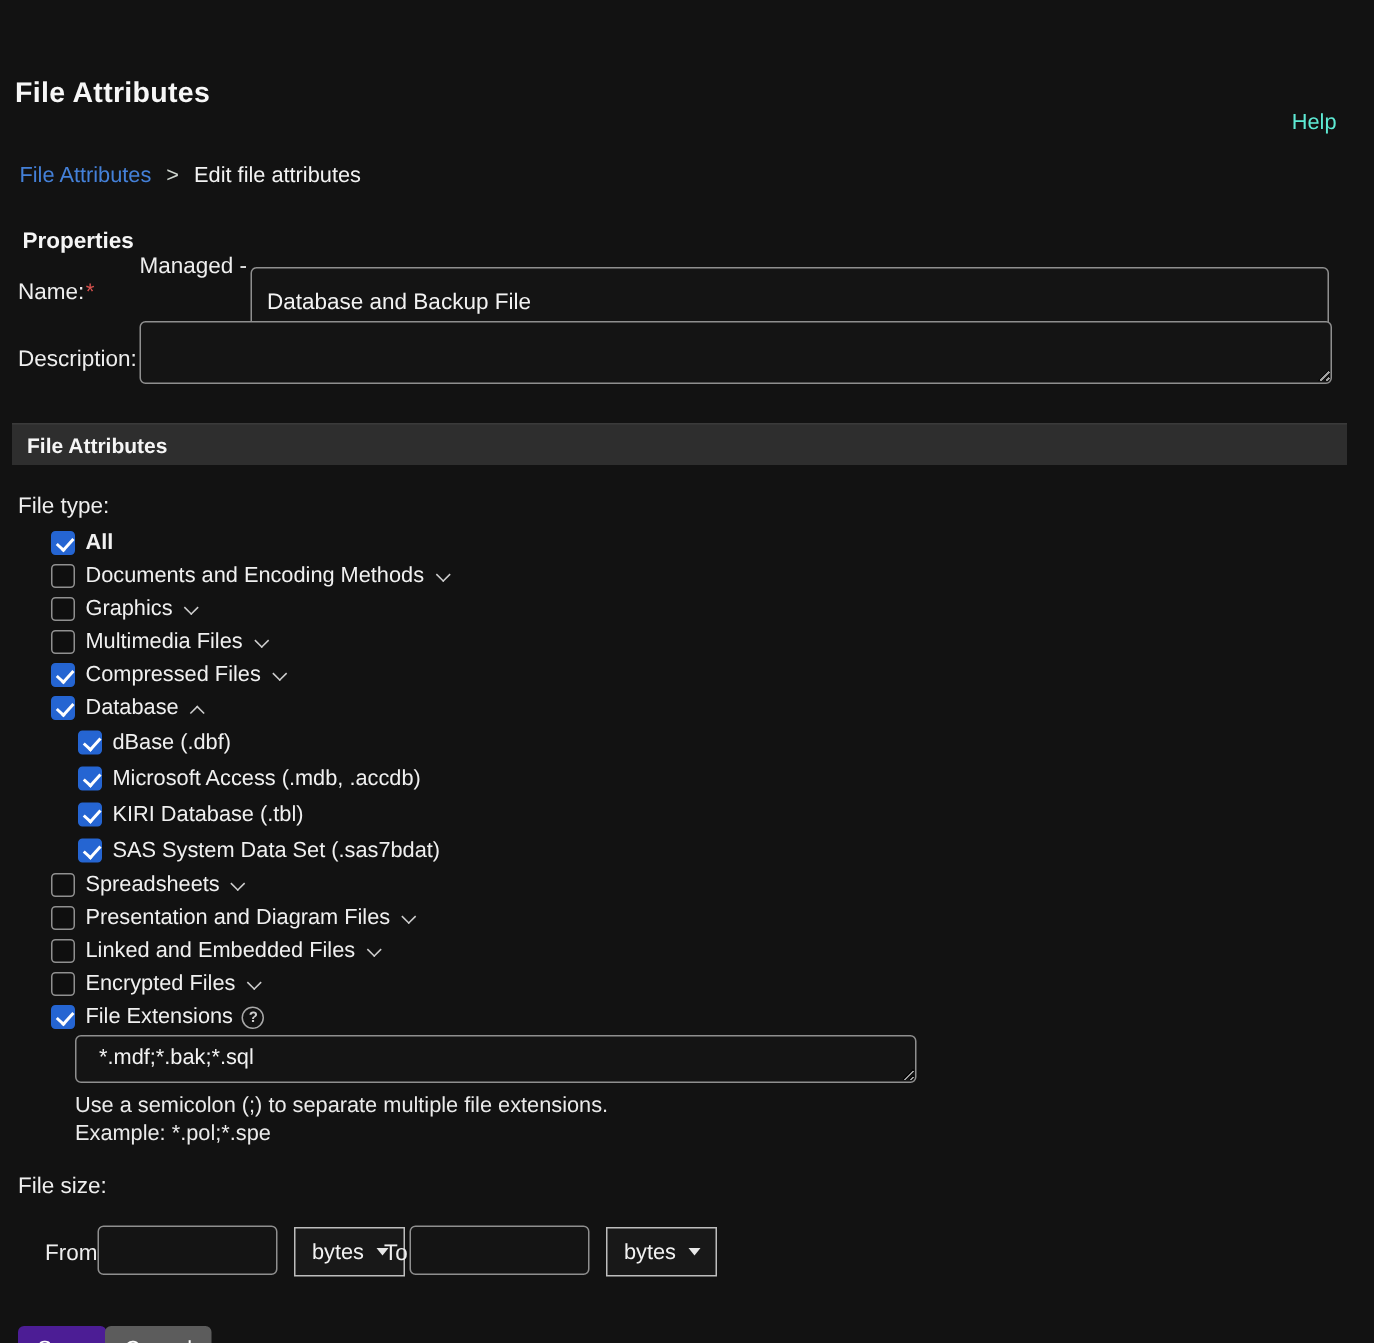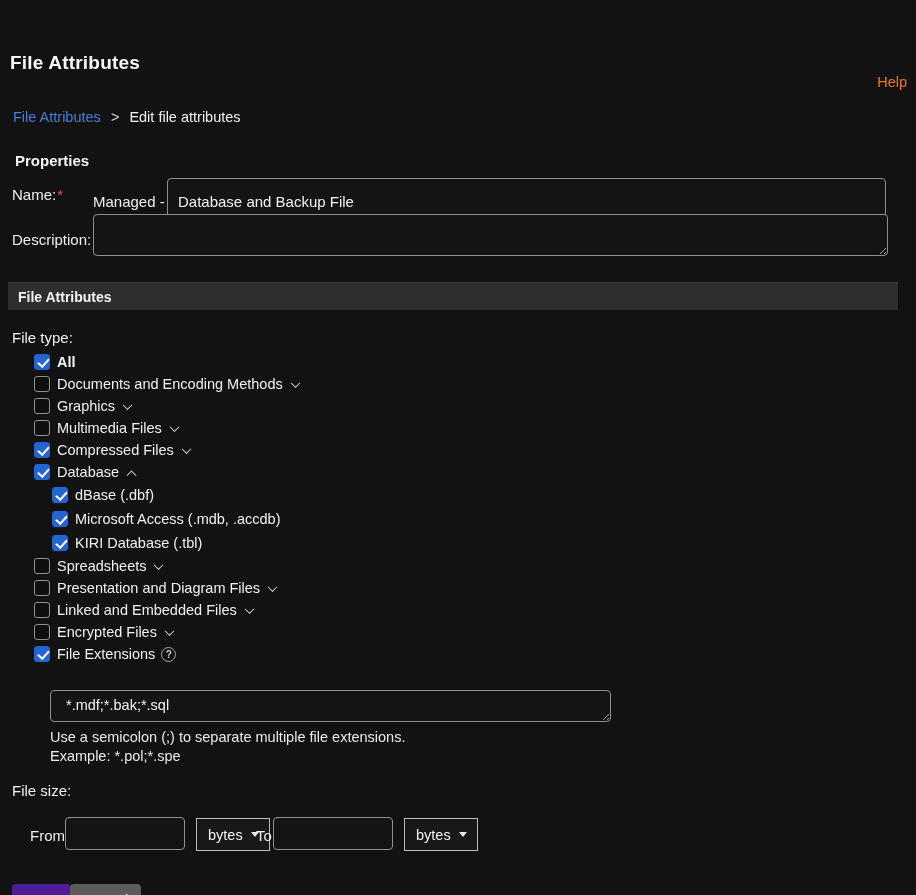--- a/index.html
+++ b/index.html
@@ -1,21 +1,21 @@
 <!DOCTYPE html>
 <html><head>
 <meta charset="utf-8">
 <style>
   * { margin:0; padding:0; box-sizing:border-box; }
   html,body { background:#121212; }
   body { font-family:"Liberation Sans", sans-serif; color:#ededed; }
   .page { position:relative; width:916px; height:895px; background:#121212; overflow:hidden;margin-top:36px; }
 
   .page-title { position:absolute; left:10px; top:16px; font-size:19px; font-weight:bold; color:#f7f7f7; letter-spacing:.2px; }
-  .help-link { position:absolute; right:9px; top:38px; font-size:14.5px; color:#f97316; cursor:pointer; text-decoration:none; }
+  .help-link { position:absolute; right:25px; top:38px; font-size:14.5px; color:#5eead4; cursor:pointer; text-decoration:none; }
 
   .breadcrumb { position:absolute; left:13px; top:73px; font-size:14.5px; }
   .crumb-link { color:#4480d8; cursor:pointer; }
   .crumb-sep { color:#cfd6cf; margin:0 6px; }
   .crumb-current { color:#f2f2f2; }
 
   .props-heading { position:absolute; left:15px; top:116px; font-size:15px; font-weight:bold; color:#f5f5f5; }
 
   .lbl { position:absolute; font-size:15px; color:#eeeeee; }
   .req { color:#d9534f; margin-left:1px; }
@@ -87,21 +87,21 @@
     <span class="crumb-link">File Attributes</span>
     <span class="crumb-sep">&gt;</span>
     <span class="crumb-current">Edit file attributes</span>
   </div>
 
   <div class="props-heading">Properties</div>
 
   <div class="lbl" style="left:12px; top:150px;">
     <span>Name:</span><span class="req">*</span>
   </div>
-  <div class="lbl" style="left:93px; top:157px;">Managed -</div>
+  <div class="lbl" style="left:93px; top:133px;">Managed -</div>
   <input type="text" class="name-input" value="Database and Backup File" style="">
 
   <div class="lbl" style="left:12px; top:195px;text-align:right;">Description:</div>
   <textarea class="desc-textarea" style=""></textarea>
 
   <div class="section-bar">
     <span>File Attributes</span>
   </div>
 
   <div class="lbl file-type-lbl">File type:</div>
@@ -140,20 +140,24 @@
         <span class="cb checked"></span>
         <span class="tree-label">dBase (.dbf)</span>
       </div>
       <div class="tree-row level1">
         <span class="cb checked"></span>
         <span class="tree-label">Microsoft Access (.mdb, .accdb)</span>
       </div>
       <div class="tree-row level1">
         <span class="cb checked"></span>
         <span class="tree-label">KIRI Database (.tbl)</span>
+      </div>
+      <div class="tree-row level1">
+        <span class="cb checked"></span>
+        <span class="tree-label">SAS System Data Set (.sas7bdat)</span>
       </div>
       <div class="tree-row level0">
         <span class="cb"></span>
         <span class="tree-label">Spreadsheets</span>
         <span class="chev down"></span>
       </div>
       <div class="tree-row level0">
         <span class="cb"></span>
         <span class="tree-label">Presentation and Diagram Files</span>
         <span class="chev down"></span>

